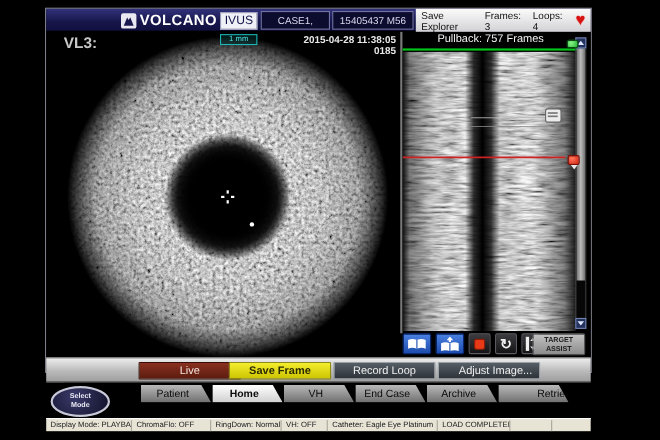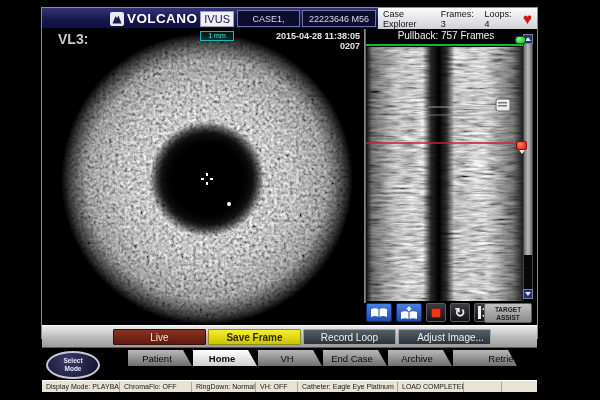--- a/index.html
+++ b/index.html
@@ -78,23 +78,23 @@
       <div class="abs brand">
         <span class="brand-icon">
           <svg width="12" height="12" viewBox="0 0 12 12">
               <path d="M1.5 10.5 L4.6 3 L6 5.2 L7.4 2.6 L10.5 10.5 Z" fill="#1a1a4e"></path>
             </svg>
         </span>
         <span class="brand-name">VOLCANO</span>
         <span class="brand-sub">IVUS</span>
       </div>
       <div class="abs tb-box" style="left:195px;width:63px;">CASE1,</div>
-      <div class="abs tb-box" style="left:260px;width:74px;">22223646 M56</div>
+      <div class="abs tb-box" style="left:260px;width:74px;">15405437 M56</div>
       <div class="abs tb-white">
-        <span>Case Explorer</span>
+        <span>Save Explorer</span>
         <span>Frames: 3</span>
         <span>Loops: 4</span>
         <span class="heart">♥</span>
       </div>
     </div>
 
     <div class="abs main">
 
       <svg class="abs" style="left:2px;top:0;" width="320" height="296" viewBox="0 0 320 296">
         <defs>
@@ -134,21 +134,21 @@
           <rect x="157" y="149" width="3" height="2"></rect>
             <rect x="166" y="149" width="3" height="2"></rect>
         </g>
         <circle cx="185" cy="175" r="2" fill="#fff"></circle>
       </svg>
 
       <div class="abs vl3">VL3:</div>
       <div class="abs scale">1 mm</div>
       <div class="abs stamp">
         <div class="l1">2015-04-28 11:38:05</div>
-        <div class="l2">0207</div>
+        <div class="l2">0185</div>
       </div>
 
       <div class="abs vdiv"></div>
 
       <div class="abs pb-head">Pullback: 757 Frames</div>
       <div class="abs pb-greenline"></div>
 
       <svg class="abs" style="left:324px;top:18px;" width="158" height="254" viewBox="0 0 158 254">
         <defs>
           <filter id="speckB" x="-5%" y="-5%" width="110%" height="110%">
@@ -224,21 +224,21 @@
       </div>
       <div class="abs scrollbtn" style="top:260px;">
         <span class="tri-down"></span>
       </div>
       <div class="abs track-darkseg"></div>
       <div class="abs green-pill"></div>
       <div class="abs red-handle"></div>
     </div>
 
     <div class="abs actbar">
-      <div class="abs abtn live" style="left:71px;">Live</div>
+      <div class="abs abtn live" style="left:84px;">Live</div>
       <div class="abs abtn save" style="left:166px;">Save Frame</div>
       <div class="abs abtn gray" style="left:261px;">Record Loop</div>
       <div class="abs abtn gray" style="left:356px;padding-left:12px;">Adjust Image...</div>
     </div>
 
     <div class="abs navbar">
       <div class="abs tab" style="left:70px;">Patient</div>
       <div class="abs tab active" style="left:135px;">Home</div>
       <div class="abs tab" style="left:200px;">VH</div>
       <div class="abs tab" style="left:265px;">End Case</div>

